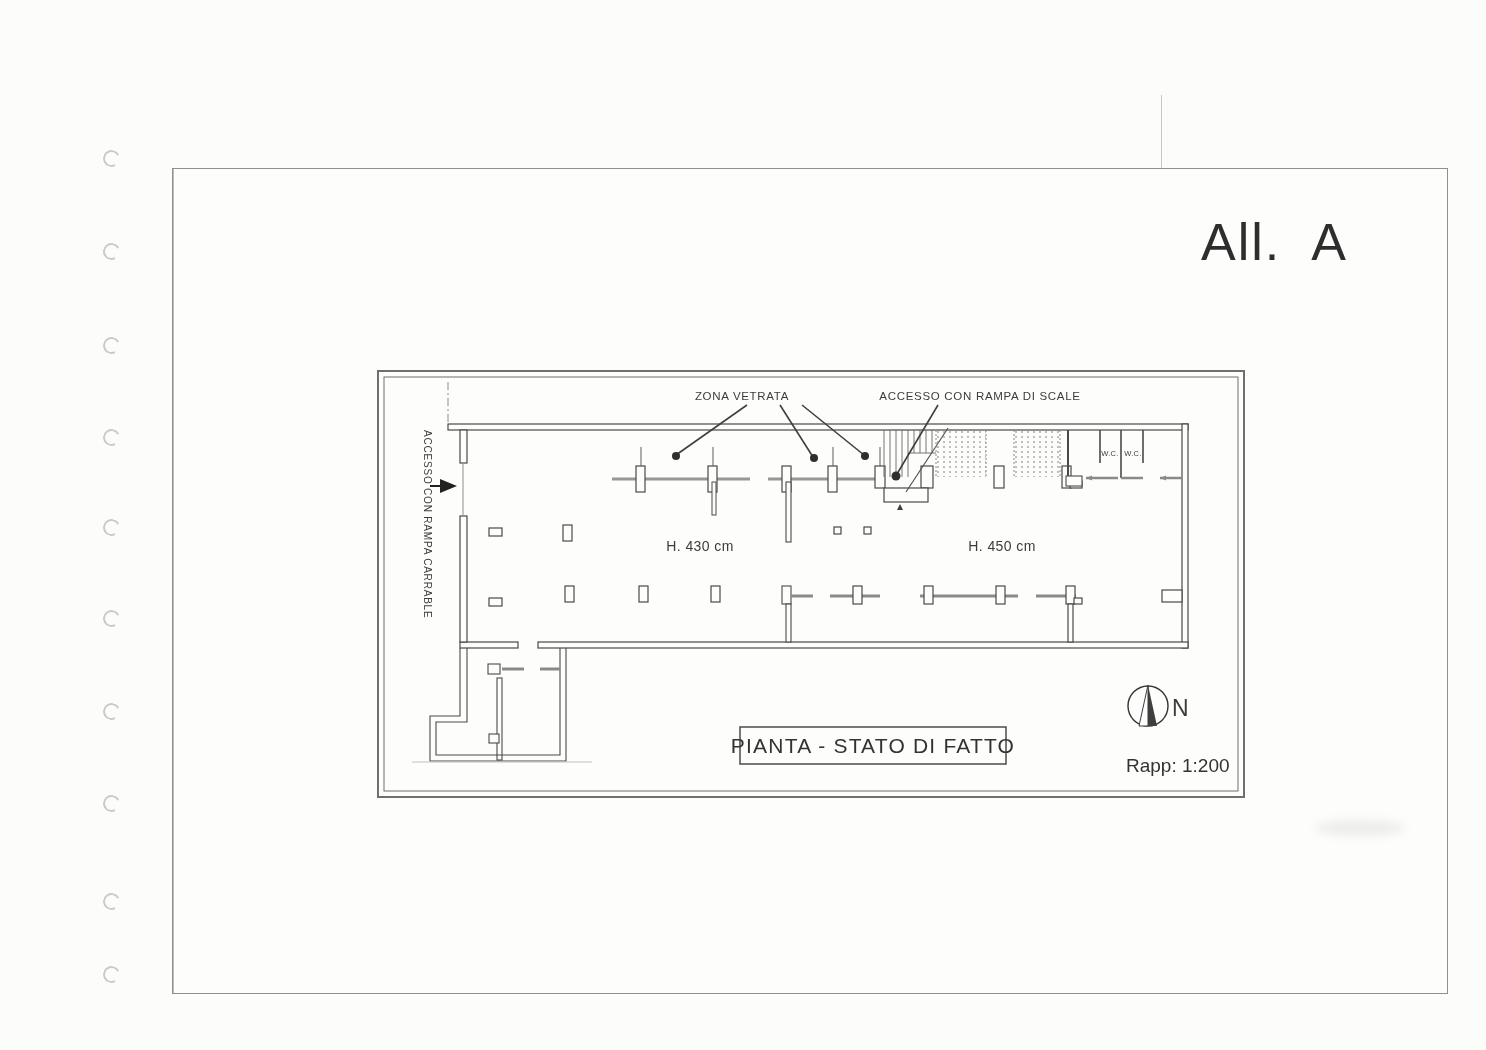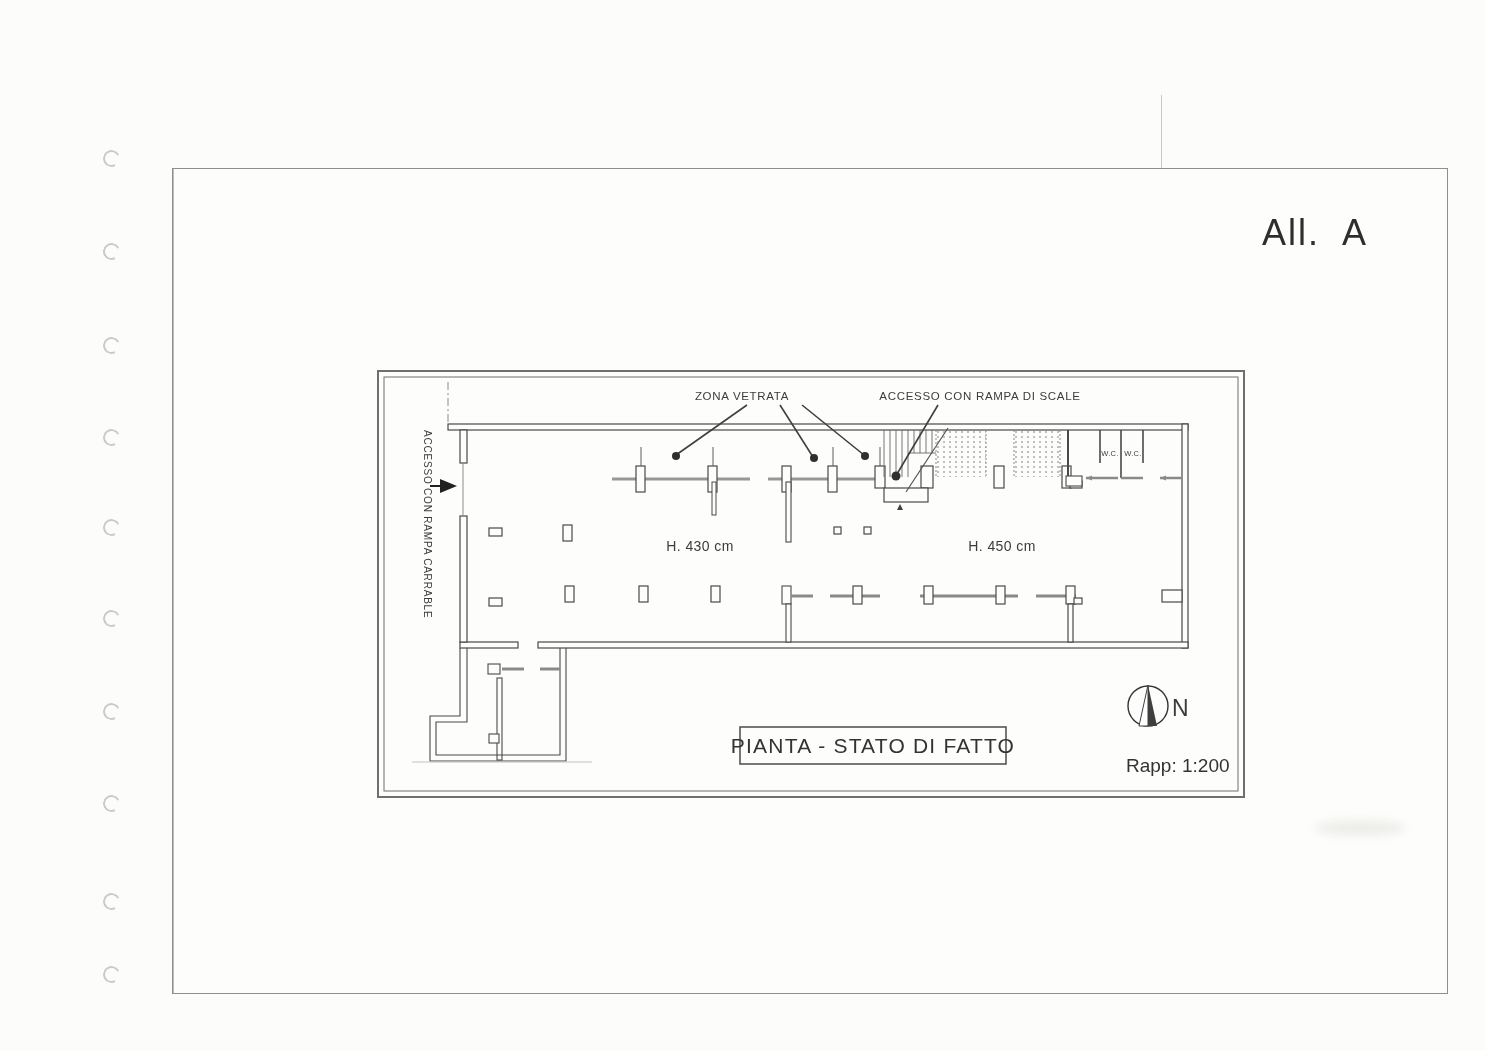--- a/index.html
+++ b/index.html
@@ -3,22 +3,22 @@
 <meta charset="utf-8">
 <style>
   html,body{margin:0;padding:0;background:#f6f6f4;}
   .scan{position:relative;width:1486px;height:1050px;background:#fcfcfb;overflow:hidden;
         font-family:"Liberation Sans", sans-serif;color:#3f3f3f;}
   .sheet{position:absolute;left:172px;top:168px;width:1274px;height:824px;
          background:#fdfdfc;border:1.5px solid #8f8f8f;box-shadow:1px 0 0 #bdbdbd inset;}
   .hole{position:absolute;left:103px;width:13px;height:13px;border-radius:50%;
         border:2.5px solid #c2c2c2;border-right-color:transparent;
         transform:rotate(18deg);opacity:.85;}
-  .attachment{position:absolute;left:1262px;top:212px;width:180px;
-              font-size:36px;letter-spacing:2px;color:#2e2e2e;white-space:pre;}
+  .attachment{position:absolute;left:1201px;top:212px;width:180px;
+              font-size:52px;letter-spacing:2px;color:#2e2e2e;white-space:pre;}
   .artifact-line{position:absolute;left:1161px;top:95px;width:1px;height:73px;background:#c7c7c7;}
   .smudge{position:absolute;border-radius:50%;background:#ededea;filter:blur(4px);}
   svg text{fill:#3c3c3c;}
   .lbl-small{font-size:11.5px;letter-spacing:.7px;}
   .lbl-h{font-size:14px;letter-spacing:.4px;}
   .lbl-wc{font-size:7.5px;letter-spacing:.3px;}
   .lbl-title{font-size:21px;letter-spacing:1.2px;fill:#333;}
   .lbl-n{font-size:23px;}
   .lbl-scale{font-size:19px;fill:#333;}
   .lbl-vert{font-size:10px;letter-spacing:.8px;}

